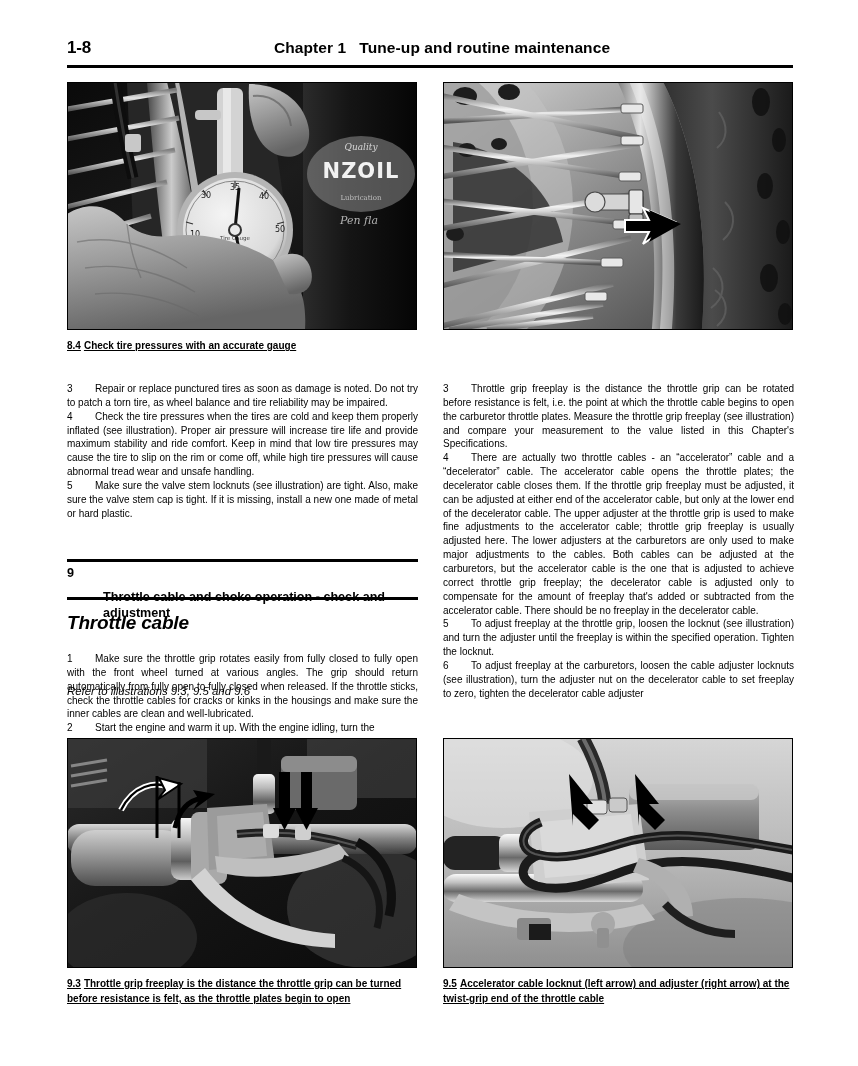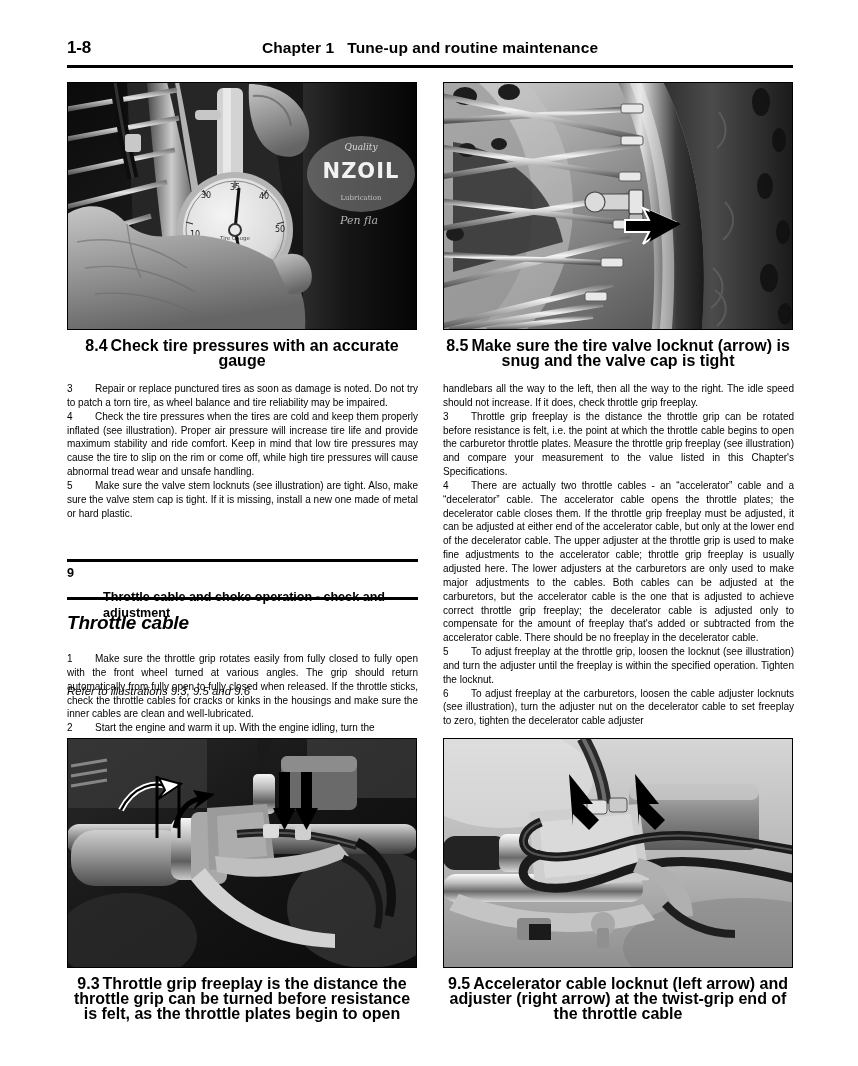--- a/index.html
+++ b/index.html
@@ -33,21 +33,21 @@
   }
   .folio {
     position: absolute;
     left: 0; top: 0;
     font-size: 17px;
     font-weight: bold;
     letter-spacing: -0.2px;
   }
   .chapter-title {
     position: absolute;
-    left: 0; top: 1px;
+    left: 12px; top: 1px;
     width: 726px;
     text-align: center;
     font-size: 15.5px;
     font-weight: bold;
     letter-spacing: 0.1px;
   }
   .chapter-title .num { margin-right: 13px; }
   .header-rule {
     position: absolute;
     left: 67px;
@@ -65,24 +65,24 @@
   }
   .fig .photo {
     position: absolute;
     left: 0; top: 0;
     width: 100%;
     height: 100%;
     filter: grayscale(100%);
   }
   .fig-caption {
     position: absolute;
-    text-align: center;
-    font-size: 16px;
+    font-size: 10px;
     font-weight: bold;
     line-height: 15px;
+    text-decoration: underline;
   }
   .fig-caption .cnum { margin-right: 3px; }
 
   
   .col {
     position: absolute;
     font-size: 10px;
     line-height: 13.85px;
     text-align: justify;
     text-justify: inter-word;
@@ -365,23 +365,20 @@
         <rect x="186" y="132" width="14" height="12" rx="2" fill="#bdbdbd" stroke="#3d3d3d" stroke-width="1"></rect>
       </g>
 
       <g>
         <polygon points="232,140 200,126 206,138 182,138 182,150 206,150 200,162" fill="#000" stroke="#fff" stroke-width="2"></polygon>
         <polygon points="238,142 206,128 211,139 186,139 186,149 211,149 206,160" fill="#000"></polygon>
       </g>
       <rect x="0" y="0" width="350" height="248" fill="none" stroke="#000" stroke-width="2"></rect>
     </svg>
   </div>
-  <div class="fig-caption" style="left:443px; top:338px; width:350px;">
-    <span class="cnum">8.5</span><span>Make sure the tire valve locknut (arrow) is snug and the valve cap is tight</span>
-  </div>
 
   <div class="col" style="left:67px; top:382px; width:351px;">
     <p><span class="n">3</span><span>Repair or replace punctured tires as soon as damage is noted. Do not try to patch a torn tire, as wheel balance and tire reliability may be impaired.</span></p>
     <p><span class="n">4</span><span>Check the tire pressures when the tires are cold and keep them properly inflated (see illustration). Proper air pressure will increase tire life and provide maximum stability and ride comfort. Keep in mind that low tire pressures may cause the tire to slip on the rim or come off, while high tire pressures will cause abnormal tread wear and unsafe handling.</span></p>
     <p><span class="n">5</span><span>Make sure the valve stem locknuts (see illustration) are tight. Also, make sure the valve stem cap is tight. If it is missing, install a new one made of metal or hard plastic.</span></p>
   </div>
 
   <div class="section-rule-top"></div>
   <div class="section-head">
     <span class="snum">9</span>
@@ -391,21 +388,20 @@
 
   <div class="subhead">Throttle cable</div>
   <div class="referto">Refer to illustrations 9.3, 9.5 and 9.6</div>
 
   <div class="col" style="left:67px; top:652px; width:351px;">
     <p><span class="n">1</span><span>Make sure the throttle grip rotates easily from fully closed to fully open with the front wheel turned at various angles. The grip should return automatically from fully open to fully closed when released. If the throttle sticks, check the throttle cables for cracks or kinks in the housings and make sure the inner cables are clean and well-lubricated.</span></p>
     <p><span class="n">2</span><span>Start the engine and warm it up. With the engine idling, turn the</span></p>
   </div>
 
   <div class="col" style="left:443px; top:382px; width:351px;">
-    <p>handlebars all the way to the left, then all the way to the right. The idle speed should not increase. If it does, check throttle grip freeplay.</p>
     <p><span class="n">3</span><span><span>Throttle grip freeplay is the distance the throttle grip can be rotated before resistance is felt, i.e. the point at which the throttle cable begins to open the carburetor throttle plates. Measure the throttle grip freeplay </span><b>(see illustration)</b><span> and compare your measurement to the value listed in this Chapter's Specifications.</span></span></p>
     <p><span class="n">4</span><span><span>There are actually two throttle cables - an “accelerator” cable and a “decelerator” cable. The accelerator cable opens the throttle plates; the decelerator cable closes them. If the throttle grip freeplay must be adjusted, it can be adjusted at either end of the accelerator cable, but only at the lower end of the decelerator cable. The upper adjuster at the throttle grip is used to make fine adjustments to the accelerator cable; throttle grip freeplay is usually adjusted here. The lower adjusters at the carburetors are only used to make major adjustments to the cables. Both cables can be adjusted at the carburetors, but the accelerator cable is the one that is adjusted to achieve correct throttle grip freeplay; the decelerator cable is adjusted only to compensate for the amount of freeplay that's added or subtracted from the accelerator cable. There should be no freeplay in the decelerator cable.</span></span></p>
     <p><span class="n">5</span><span><span>To adjust freeplay at the throttle grip, loosen the locknut </span><b>(see illustration)</b><span> and turn the adjuster until the freeplay is within the specified operation. Tighten the locknut.</span></span></p>
     <p><span class="n">6</span><span><span>To adjust freeplay at the carburetors, loosen the cable adjuster locknuts </span><b>(see illustration)</b><span>, turn the adjuster nut on the decelerator cable to set freeplay to zero, tighten the decelerator cable adjuster</span></span></p>
   </div>
 
   <div class="fig" style="left:67px; top:738px; width:350px; height:230px;">
     <svg class="photo" viewBox="0 0 350 230" preserveAspectRatio="none" xmlns="http://www.w3.org/2000/svg">
       <defs>
         <linearGradient id="g93bg" x1="0" y1="0" x2="1" y2="1">

